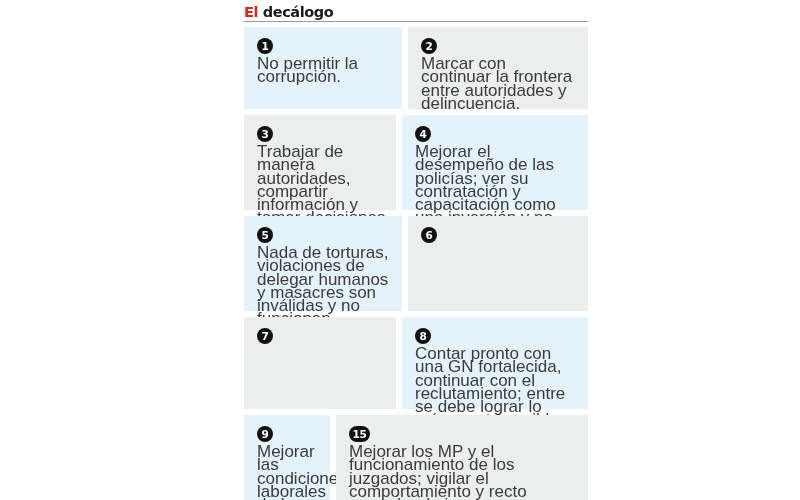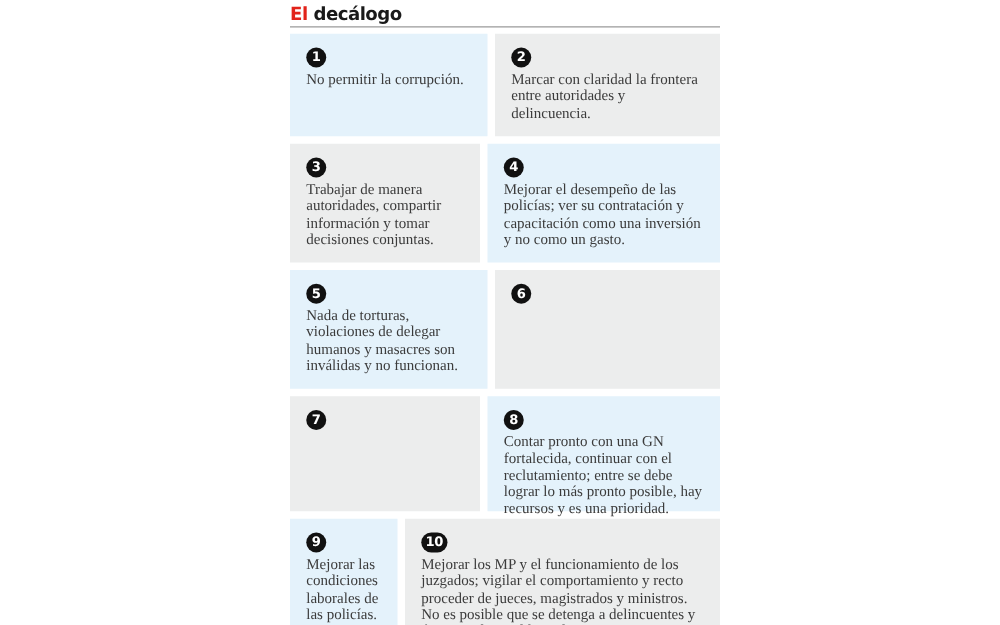--- a/index.html
+++ b/index.html
@@ -9,21 +9,21 @@
   body {
     width: 800px;
     height: 500px;
     background: #ffffff;
     font-family: "Liberation Serif", serif;
     overflow: hidden;
   }
 
   #infographic {
     position: absolute;
-    left: 232px;
+    left: 244px;
     top: 0px;
     width: 344px;
     height: 500px;
   }
 
   
   #header {
     height: 22px;
     border-bottom: 1.5px solid #9a9a9a;
     display: flex;
@@ -77,23 +77,23 @@
     letter-spacing: -0.3px;
     margin-bottom: 3px;
   }
   .badge.wide {
     width: 21px;
   }
 
   .card p {
     margin: 0;
     color: #3b3b3b;
-    font-size: 12px;
+    font-size: 17px;
     line-height: 13.2px;
-    font-family: Liberation Serif, serif;
+    font-family: Liberation Sans, sans-serif;
   }
 
   
   .r1 .c-left  { width: 158px; height: 82px; }
   .r1 .c-right { width: 180px; height: 82px; margin-left: 6px; }
 
   .r2 .c-left  { width: 152px; height: 95px; }
   .r2 .c-right { width: 186px; height: 95px; margin-left: 6px; }
 
   .r3 .c-left  { width: 158px; height: 95px; }
@@ -116,21 +116,21 @@
 
   <div id="rows">
 
     <div class="row r1">
       <div class="card blue c-left">
         <div class="badge">1</div>
         <p>No permitir la corrupción.</p>
       </div>
       <div class="card gray c-right">
         <div class="badge">2</div>
-        <p>Marcar con claridad la frontera entre autoridades y delincuencia.</p>
+        <p>Marcar con continuar la frontera entre autoridades y delincuencia.</p>
       </div>
     </div>
 
     <div class="row r2">
       <div class="card gray c-left">
         <div class="badge">3</div>
         <p>Trabajar de manera autoridades, compartir información y tomar decisiones conjuntas.</p>
       </div>
       <div class="card blue c-right">
         <div class="badge">4</div>
@@ -157,19 +157,19 @@
         <p>Contar pronto con una GN fortalecida, continuar con el reclutamiento; entre se debe lograr lo más pronto posible, hay recursos y es una prioridad.</p>
       </div>
     </div>
 
     <div class="row r5">
       <div class="card blue c-left">
         <div class="badge">9</div>
         <p>Mejorar las condiciones laborales de las policías.</p>
       </div>
       <div class="card gray c-right">
-        <div class="badge wide">10</div>
+        <div class="badge wide">15</div>
         <p>Mejorar los MP y el funcionamiento de los juzgados; vigilar el comportamiento y recto proceder de jueces, magistrados y ministros. No es posible que se detenga a delincuentes y éstos queden en libertad.</p>
       </div>
     </div>
 
   </div>
 </div>
 
 </body></html>

